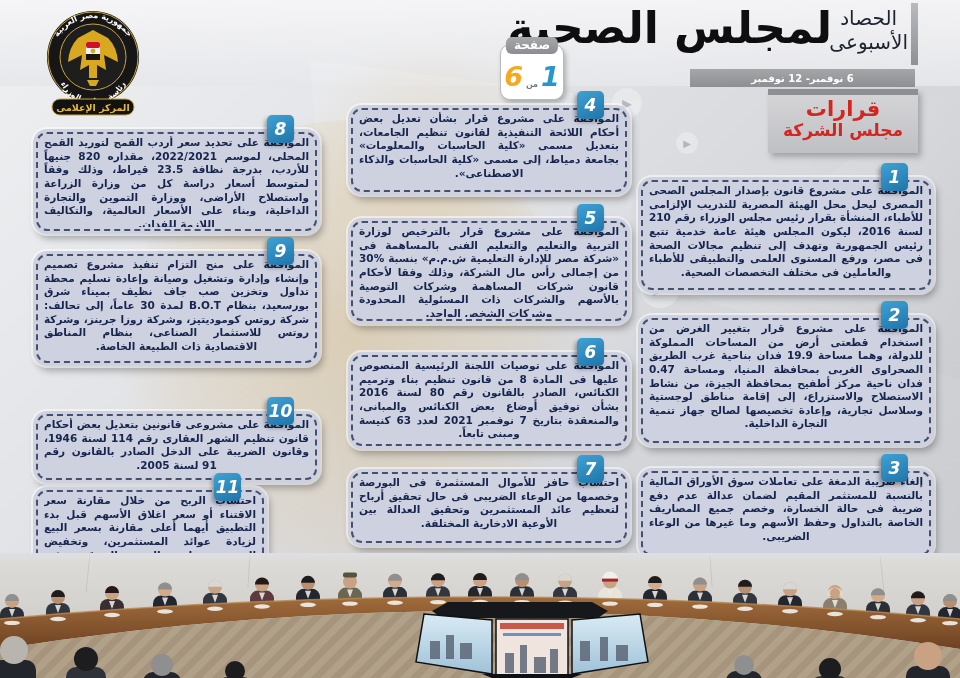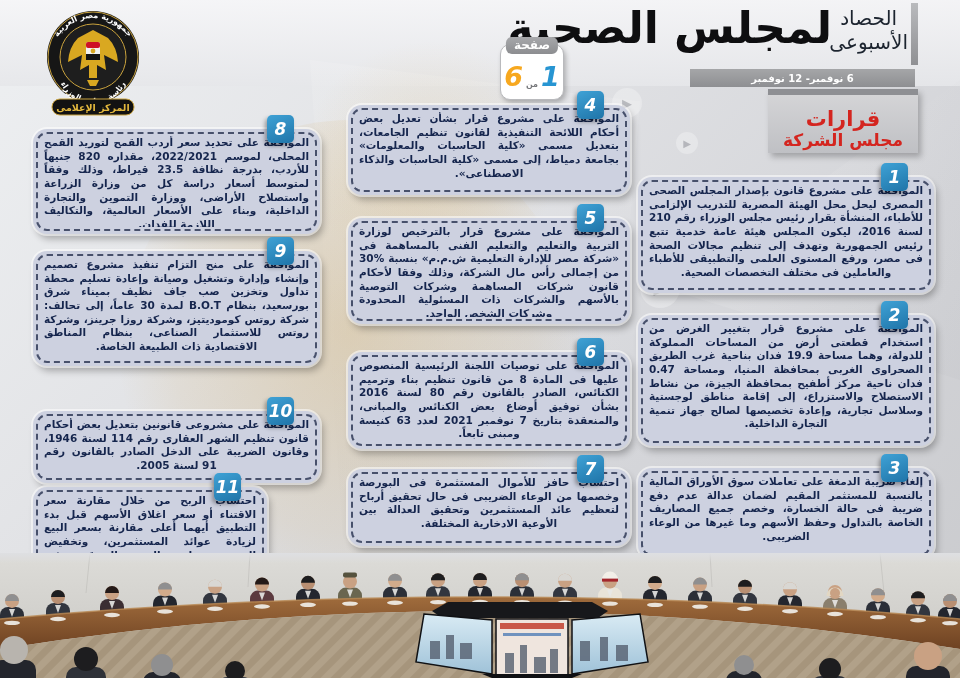--- a/index.html
+++ b/index.html
@@ -31,21 +31,21 @@
   .page-badge .tab{position:absolute;top:-8px;left:50%;transform:translateX(-50%);background:linear-gradient(#a7a8ab,#8c8d90);
     color:#fff;font-size:12px;font-weight:700;padding:1px 8px 2px;border-radius:6px;white-space:nowrap;text-align:center;}
   .page-badge .nums{position:absolute;inset:8px 0 0 0;display:flex;align-items:center;justify-content:center;gap:3px;direction:rtl;}
   .page-badge .cur{color:#2795d2;font-size:27px;font-weight:900;font-style:italic;}
   .page-badge .sep{color:#77787b;font-size:8px;font-weight:700;margin-top:16px;}
   .page-badge .tot{color:#f7a81f;font-size:27px;font-weight:900;font-style:italic;}
 
   .section-label{position:absolute;right:42px;top:89px;width:150px;height:64px;background:linear-gradient(#d6d6d8,#bfc0c4);
     box-shadow:3px 4px 6px rgba(0,0,0,.25);text-align:center;}
   .section-label::before{content:"";position:absolute;left:0;top:0;width:100%;height:6px;background:#8e8f93;}
-  .section-label .l1{margin-top:20px;color:#d4251f;font-weight:900;font-size:21px;line-height:1;}
+  .section-label .l1{margin-top:10px;color:#d4251f;font-weight:900;font-size:21px;line-height:1;}
   .section-label .l2{color:#d4251f;font-weight:900;font-size:17px;line-height:1.25;}
 
   
   .logo{position:absolute;left:38px;top:2px;width:110px;height:120px;}
 
   
   .box{position:absolute;background:#cdd1e0;border-radius:14px;
     box-shadow:0 0 0 2px rgba(255,255,255,.55),3px 5px 7px rgba(0,0,0,.28);}
   .box::before{content:"";position:absolute;inset:3px;border:2px dashed #47506b;border-radius:11px;pointer-events:none;}
   .box .txt{position:absolute;inset:7px 11px;overflow:hidden;color:#15254d;font-weight:700;font-size:10.5px;line-height:1.3;

